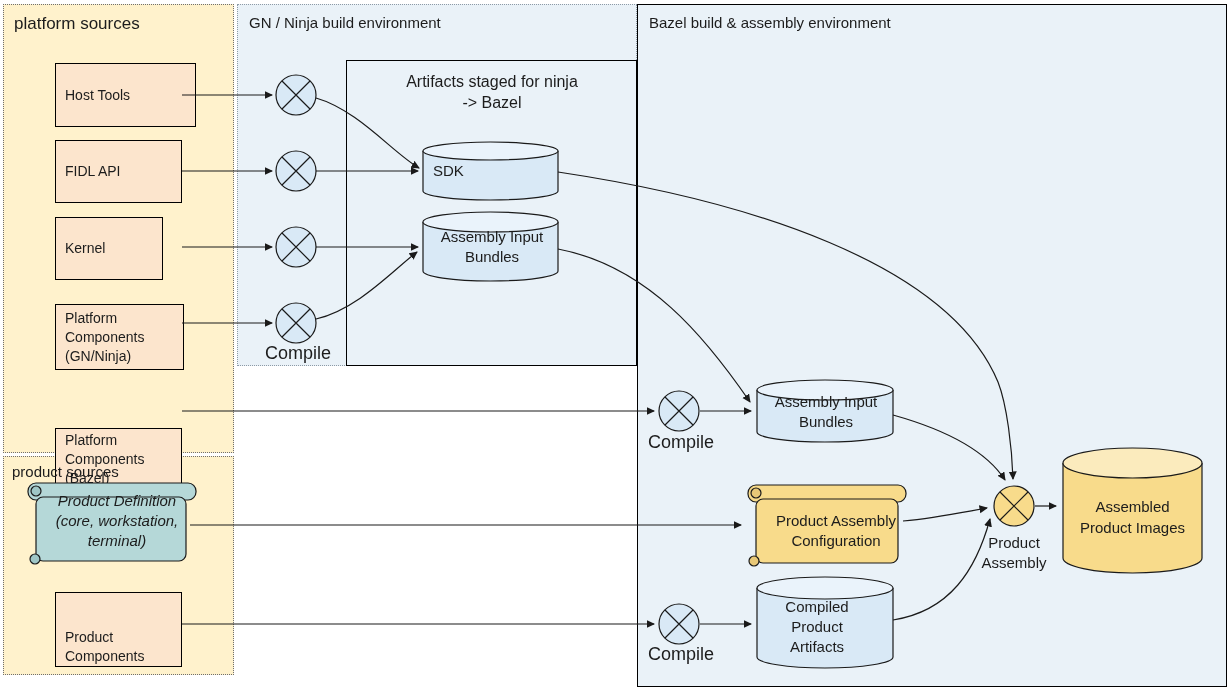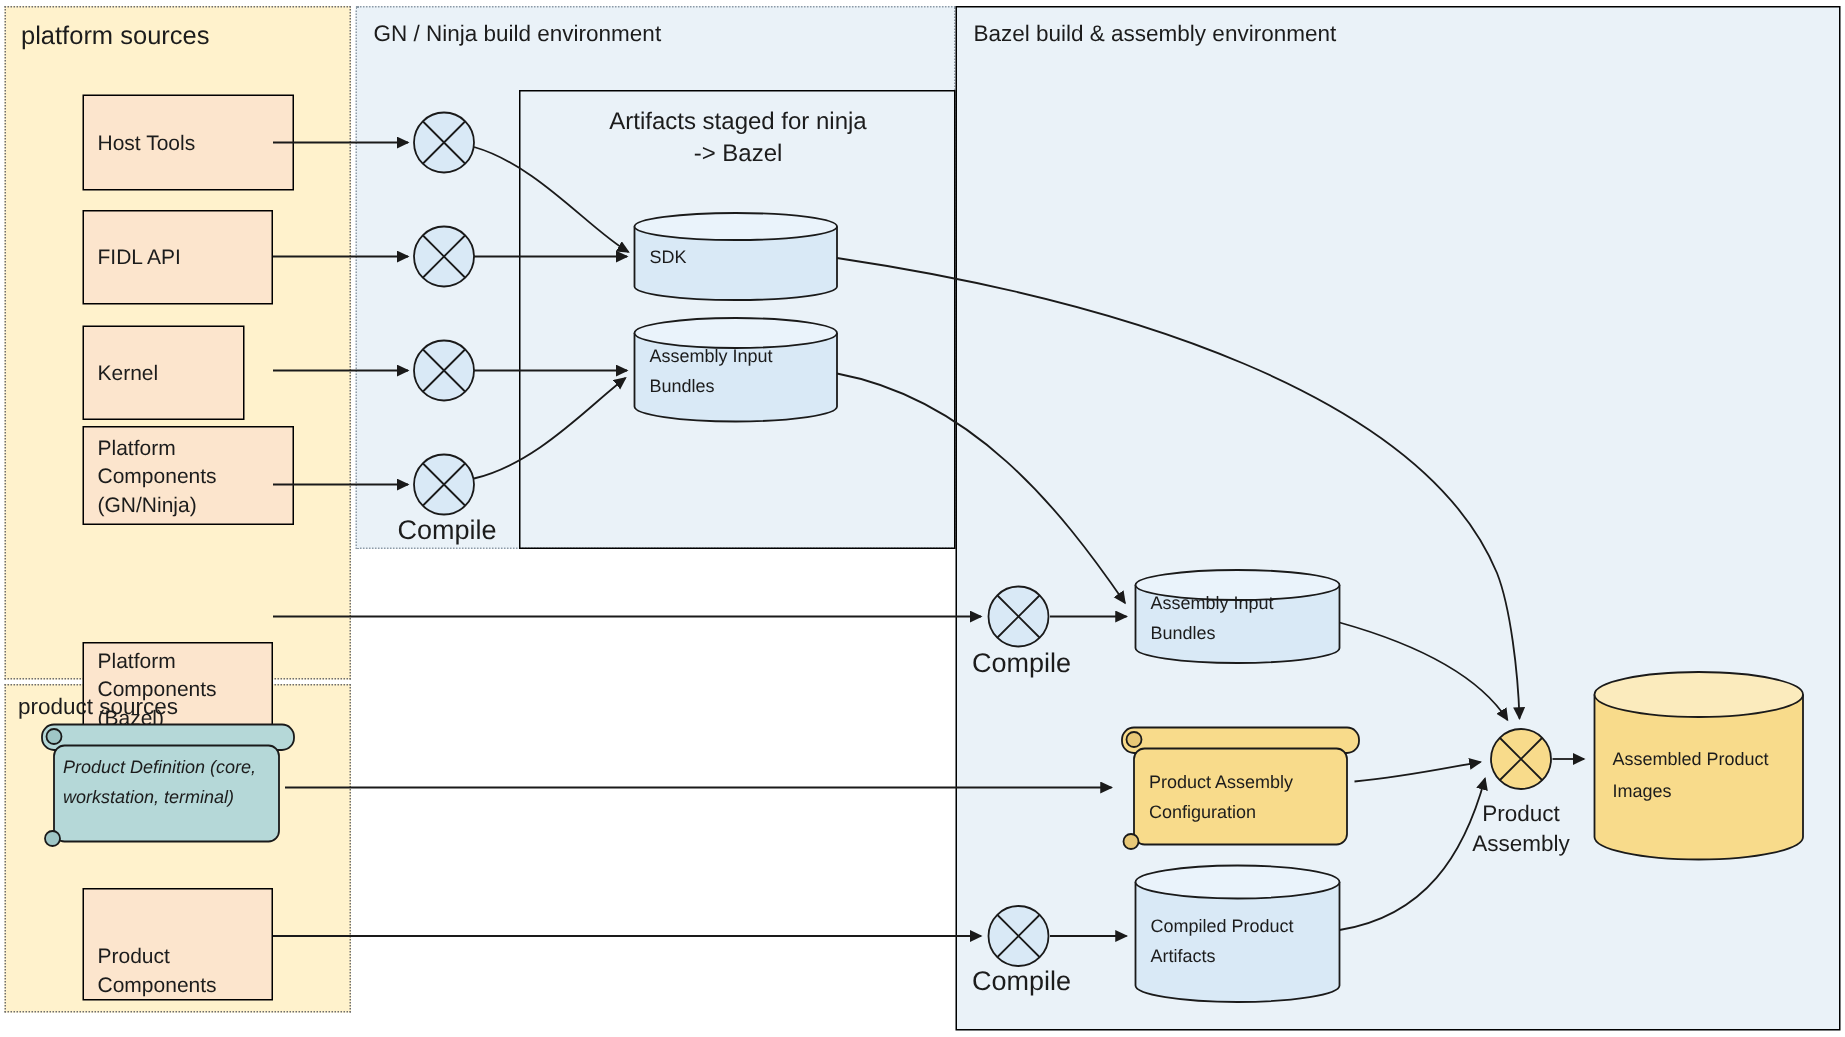--- a/index.html
+++ b/index.html
@@ -13,21 +13,21 @@
   .panel-blue-solid{background:#EAF2F8;border:1px solid #000;}
   .staging-box{position:absolute;box-sizing:border-box;border:1px solid #000;background:transparent;z-index:2;}
   .panel-title{position:absolute;z-index:5;font-size:15px;white-space:nowrap;}
   .panel-title.big{font-size:17px;}
   .staging-title{position:absolute;z-index:5;font-size:16px;line-height:21px;text-align:center;}
   .node-box{
     position:absolute;box-sizing:border-box;background:#FCE5CD;border:1px solid #000;
     display:flex;align-items:center;padding:0 9px;font-size:14px;line-height:19px;z-index:3;
   }
   .overlay{position:absolute;left:0;top:0;z-index:4;pointer-events:none;}
-  .shape-label{position:absolute;z-index:5;font-size:12px;line-height:20px;display:flex;align-items:center;}
+  .shape-label{position:absolute;z-index:5;font-size:15px;line-height:20px;display:flex;align-items:center;text-align:center;}
   .shape-label.center{justify-content:center;text-align:center;}
   .shape-label.lh21{line-height:21px;}
   .small-label{position:absolute;z-index:5;font-size:18px;text-align:right;}
   .arrow{fill:none;stroke:#1a1a1a;stroke-width:1.2;marker-end:url(#arr);}
   .shape{stroke:#1a1a1a;stroke-width:1.2;}
 </style>
 </head>
 <body>
 
 <div class="canvas">
@@ -46,21 +46,21 @@
 
   <div class="node-box" style="left:55px;top:63px;width:141px;height:64px;">
     <span>Host Tools</span>
   </div>
   <div class="node-box" style="left:55px;top:140px;width:127px;height:63px;">
     <span>FIDL API</span>
   </div>
   <div class="node-box" style="left:55px;top:217px;width:108px;height:63px;">
     <span>Kernel</span>
   </div>
-  <div class="node-box" style="left:55px;top:284px;width:141px;height:66px;">
+  <div class="node-box" style="left:55px;top:304px;width:129px;height:66px;">
     <span style="width:110px;">Platform Components (GN/Ninja)</span>
   </div>
   <div class="node-box" style="left:55px;top:380px;width:127px;height:62px;margin-top:48px;">
     <span style="width:110px;">Platform Components (Bazel)</span>
   </div>
   <div class="node-box" style="left:55px;top:592px;width:127px;height:75px;align-items:flex-end;">
     <span style="width:110px;">Product Components</span>
   </div>
 
   <svg class="overlay" width="1230" height="691" viewBox="0 0 1230 691">

